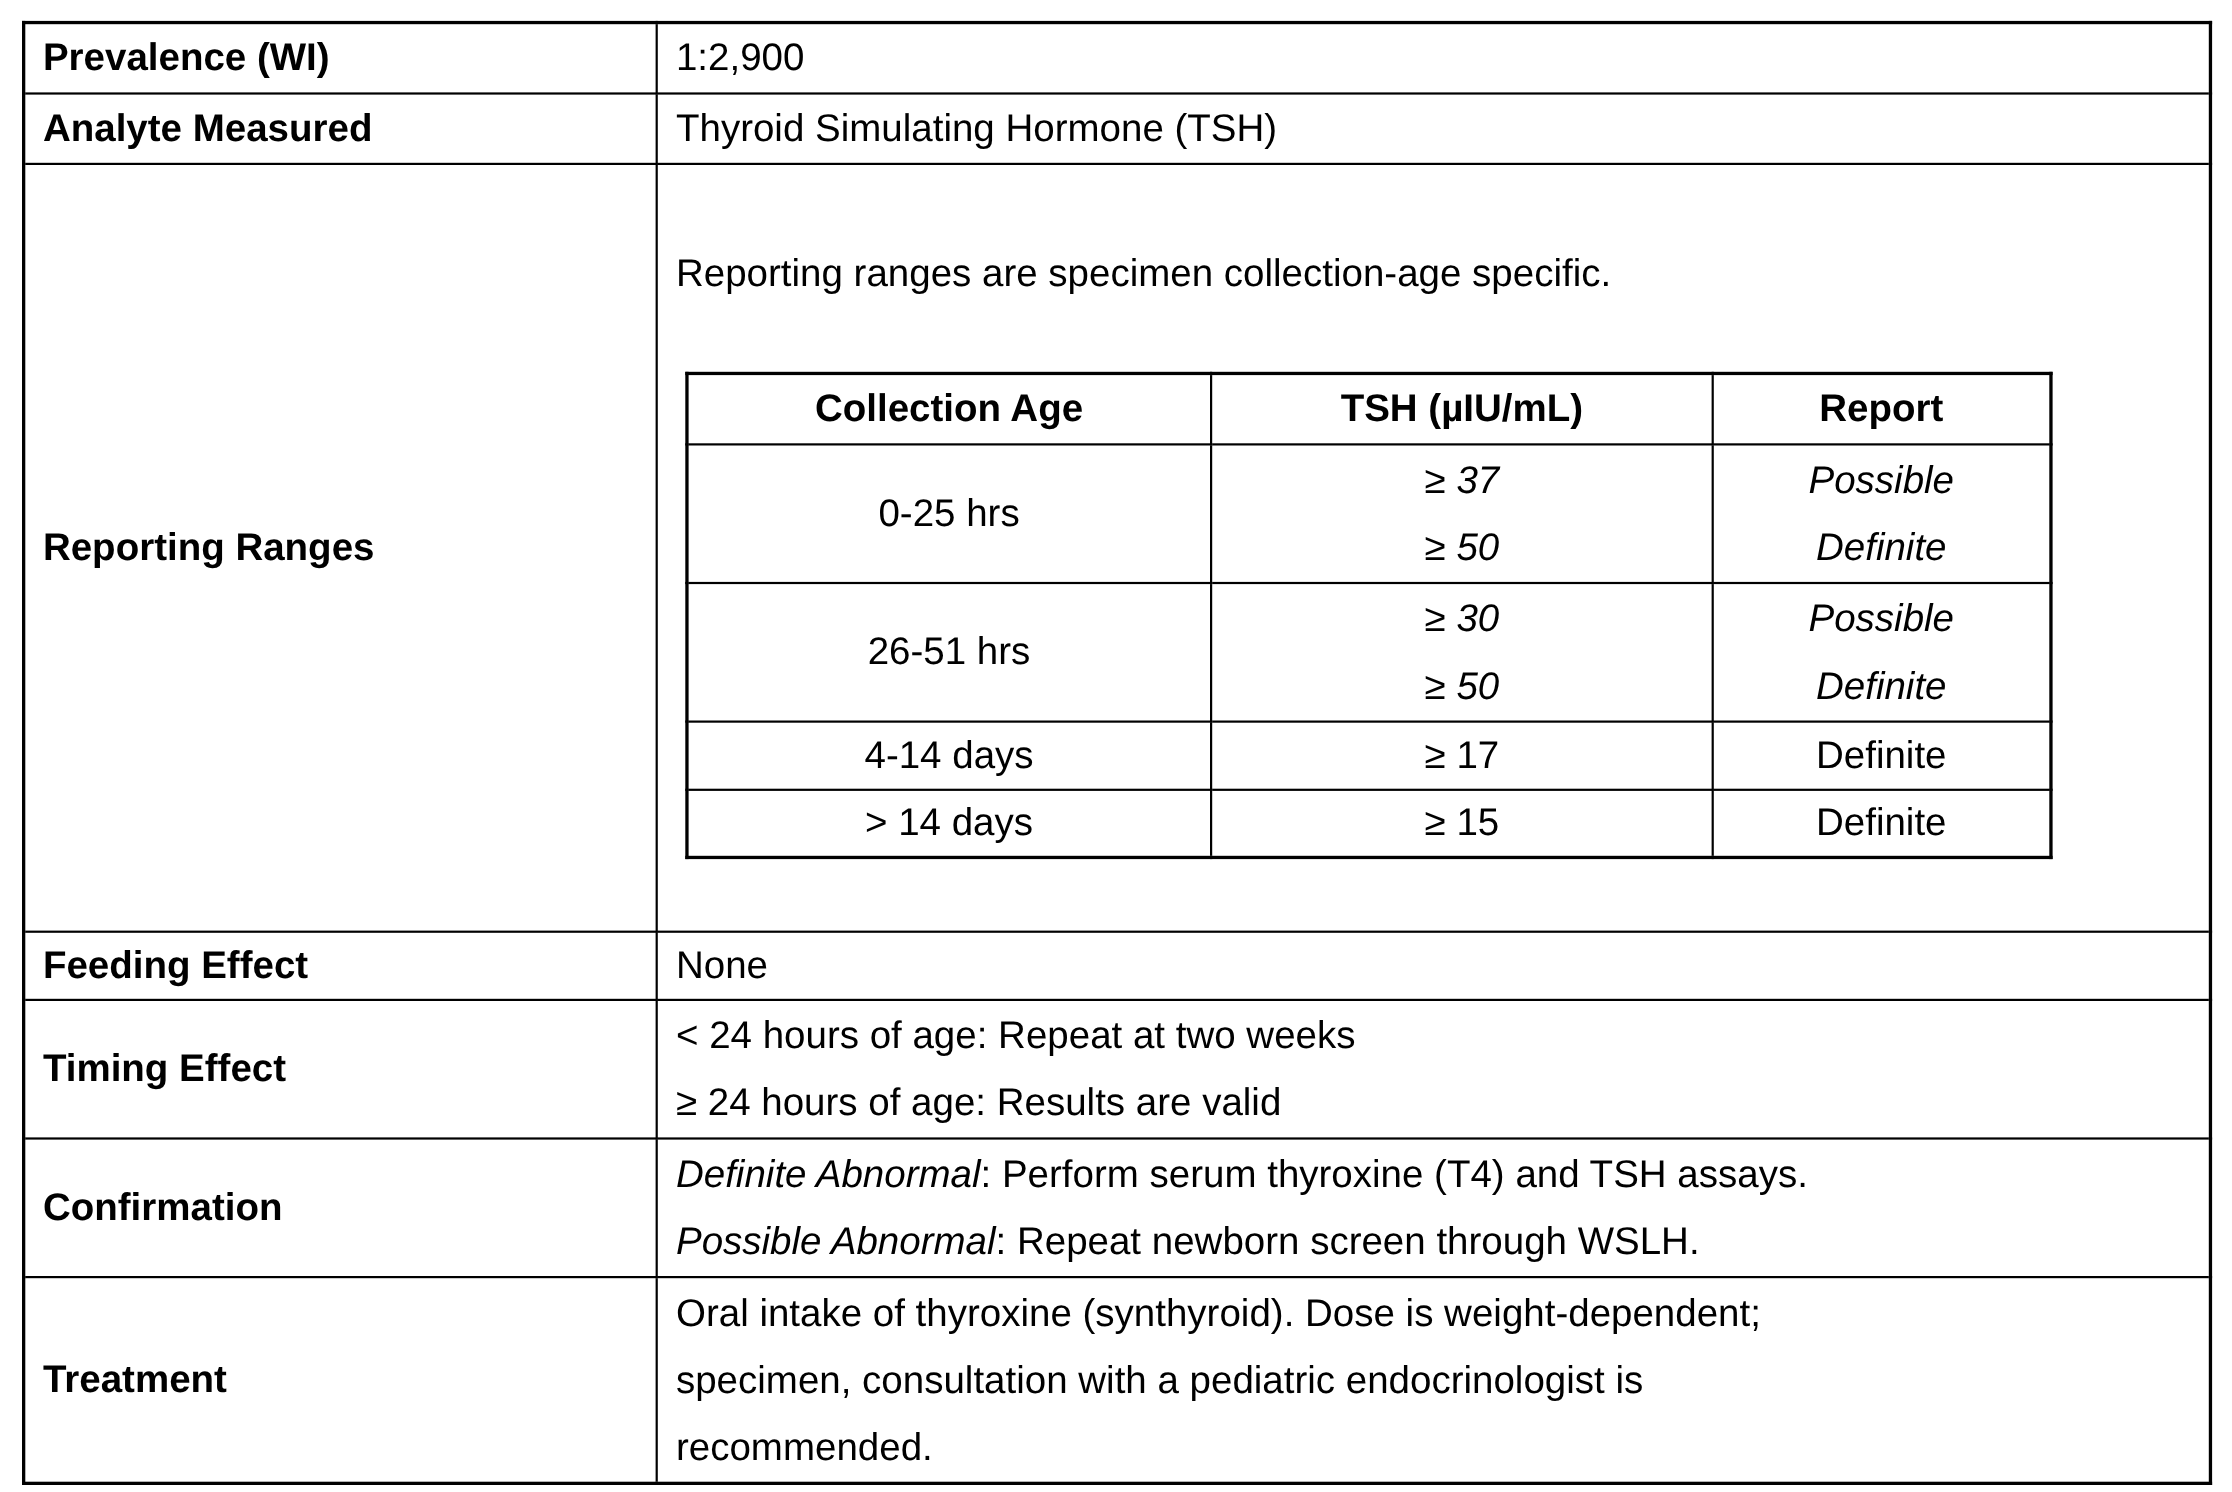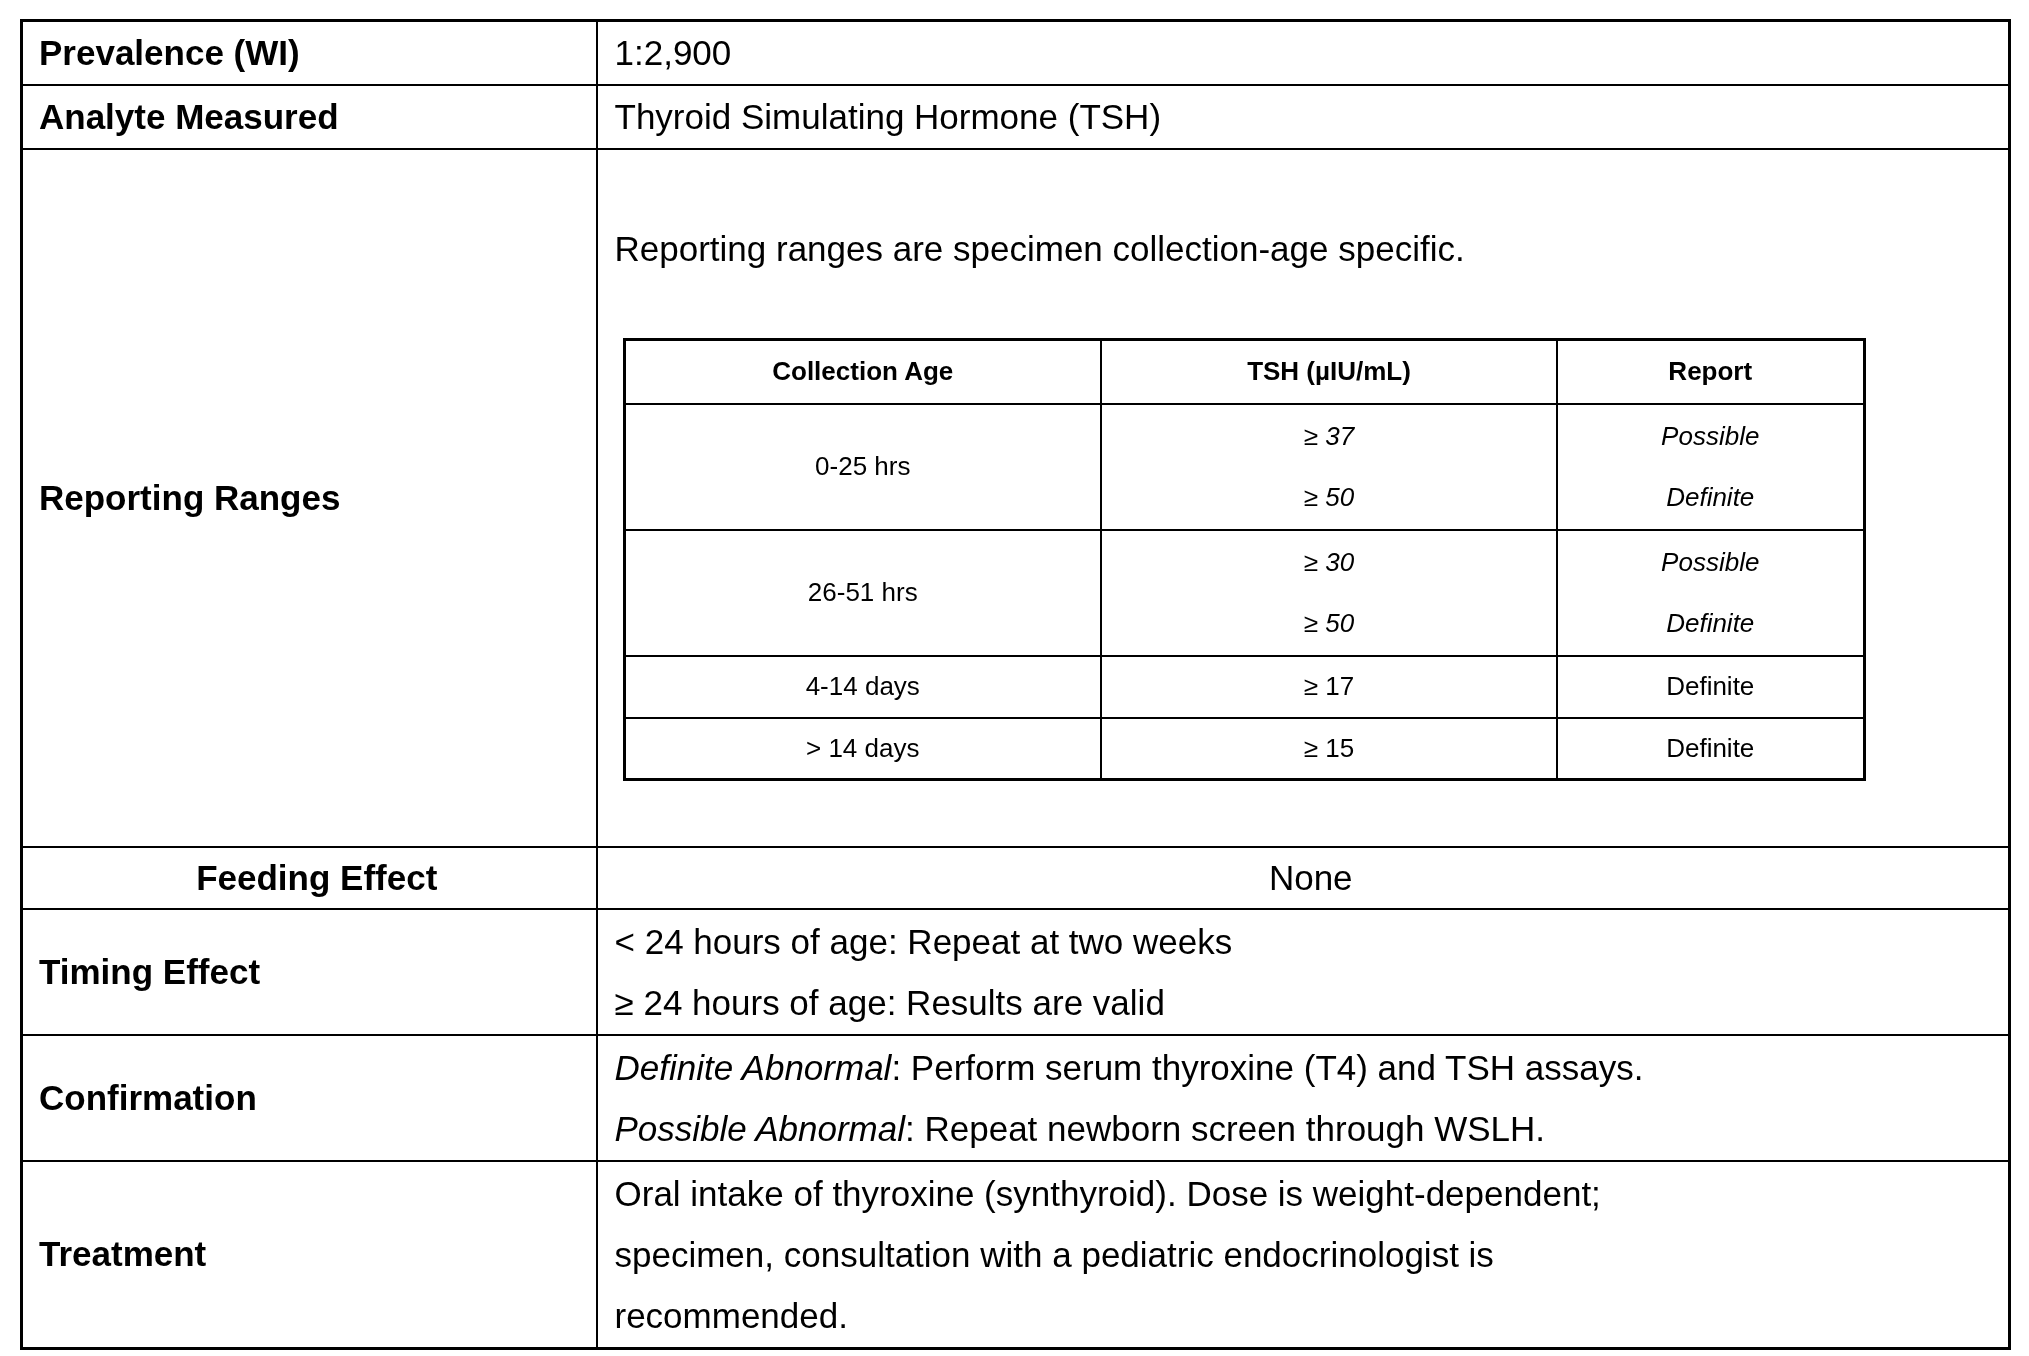--- a/index.html
+++ b/index.html
@@ -36,21 +36,21 @@
     overflow: hidden;
   }
   td.label-cell {
     font-weight: bold;
     padding-left: 16px;
   }
   td.value-cell {
     padding-left: 17px;
   }
   tr.h64  > td { height: 64px; }
-  tr.h62  > td { height: 62px; text-align: center; }
+  tr.h62  > td { height: 62px; }
   tr.h123 > td { height: 123px; }
   tr.h186 > td { height: 186px; }
   tr.hbig > td { height: 698px; border-radius: 21px; }
 
   .line2 div, .line3 div { line-height: 61px; }
 
   
   td.rr-cell {
     vertical-align: top;
     padding-top: 0;
@@ -65,21 +65,21 @@
   table.inner {
     border-collapse: collapse;
     table-layout: fixed;
     width: 1240px;
     margin: 58px 0 0 8px;
     border: 3px solid #000;
   }
   table.inner th, table.inner td {
     border: 2px solid #000;
     text-align: center;
-    font-size: 26px;
+    font-size: 35px;
     vertical-align: middle;
     font-weight: normal;
   }
   table.inner th { font-weight: bold; height: 64px; }
   tr.ih122 > td { height: 122px; }
   tr.ih62  > td { height: 62px; }
   .cell2 div { line-height: 61px; font-style: italic; }
 
   .it { font-style: italic; }
 </style>

